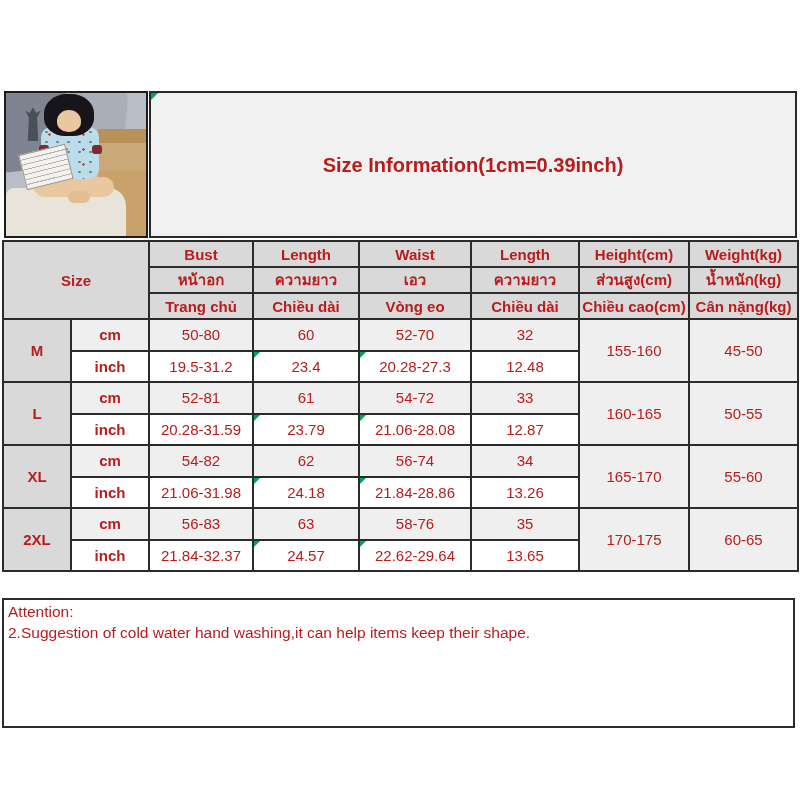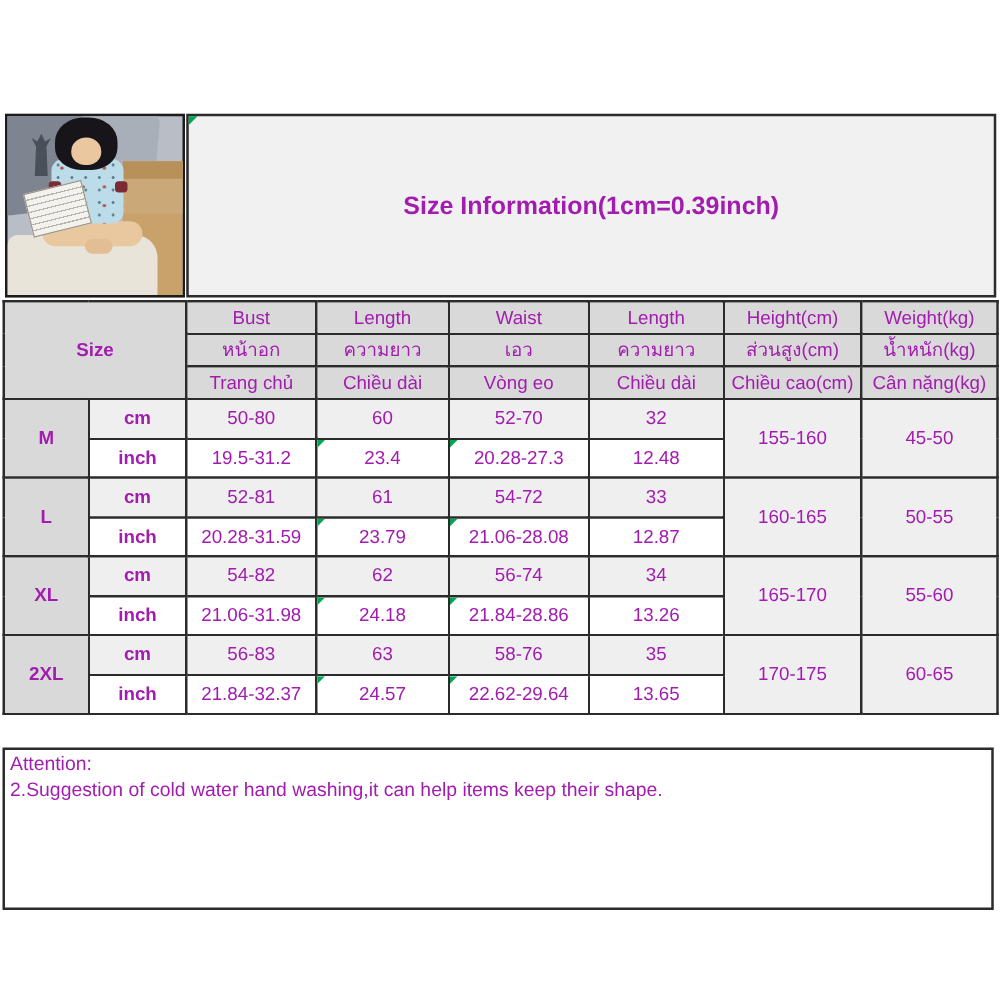--- a/index.html
+++ b/index.html
@@ -1,17 +1,17 @@
 <!DOCTYPE html>
 <html><head>
 <meta charset="utf-8">
 <style>
   html,body{margin:0;padding:0;background:#fff;}
   .canvas{position:relative;width:800px;height:800px;background:#ffffff;
-          font-family:"Liberation Sans","DejaVu Sans",sans-serif;color:#a21caf;overflow:hidden;}
+          font-family:"Liberation Sans","DejaVu Sans",sans-serif;color:#b91c1c;overflow:hidden;}
 
   
   .photo{position:absolute;left:4px;top:91px;width:144px;height:147px;
          border:2px solid #1c1c1c;box-sizing:border-box;background:#b9bec6;overflow:hidden;}
   .photo *{position:absolute;}
   .ph-pillow-dark{left:-12px;top:-8px;width:78px;height:84px;background:#7e8591;
                   border-radius:10px;transform:rotate(-7deg);}
   .ph-deer{left:14px;top:14px;width:26px;height:34px;background:#4a505a;
            clip-path:polygon(50% 0,62% 18%,80% 10%,66% 30%,70% 100%,30% 100%,34% 30%,20% 10%,38% 18%);}
   .ph-pillow-light{left:58px;top:-6px;width:62px;height:62px;background:#a9afb9;border-radius:10px;transform:rotate(5deg);}
@@ -39,21 +39,21 @@
   .flagbox::before{content:"";position:absolute;left:0;top:0;width:0;height:0;
                    border-top:7px solid #00a651;border-right:7px solid transparent;}
 
   
   .size-table{position:absolute;left:2px;top:240px;width:795px;height:330px;
               border-collapse:collapse;table-layout:fixed;text-align:center;}
   .size-table td{border:2px solid #2b2b2b;padding:0 1px;vertical-align:middle;
                  font-size:15px;position:relative;white-space:nowrap;overflow:hidden;}
   .size-table tr.hr{height:26px;}
   .size-table tr.dr{height:31.5px;}
-  .hd{background:#d9d9d9;font-weight:normal;}
+  .hd{background:#d9d9d9;font-weight:bold;}
   .size-big{background:#d9d9d9;font-weight:bold;font-size:26px;}
   .size-lbl{background:#d9d9d9;font-weight:bold;font-size:17px;}
   .unit{font-weight:bold;}
   .cmbg{background:#efefef;}
   .whbg{background:#ffffff;}
   .hwbg{background:#efefef;}
   .flag::before{content:"";position:absolute;left:0;top:0;width:0;height:0;
                 border-top:6px solid #00a651;border-right:6px solid transparent;}
 
   

